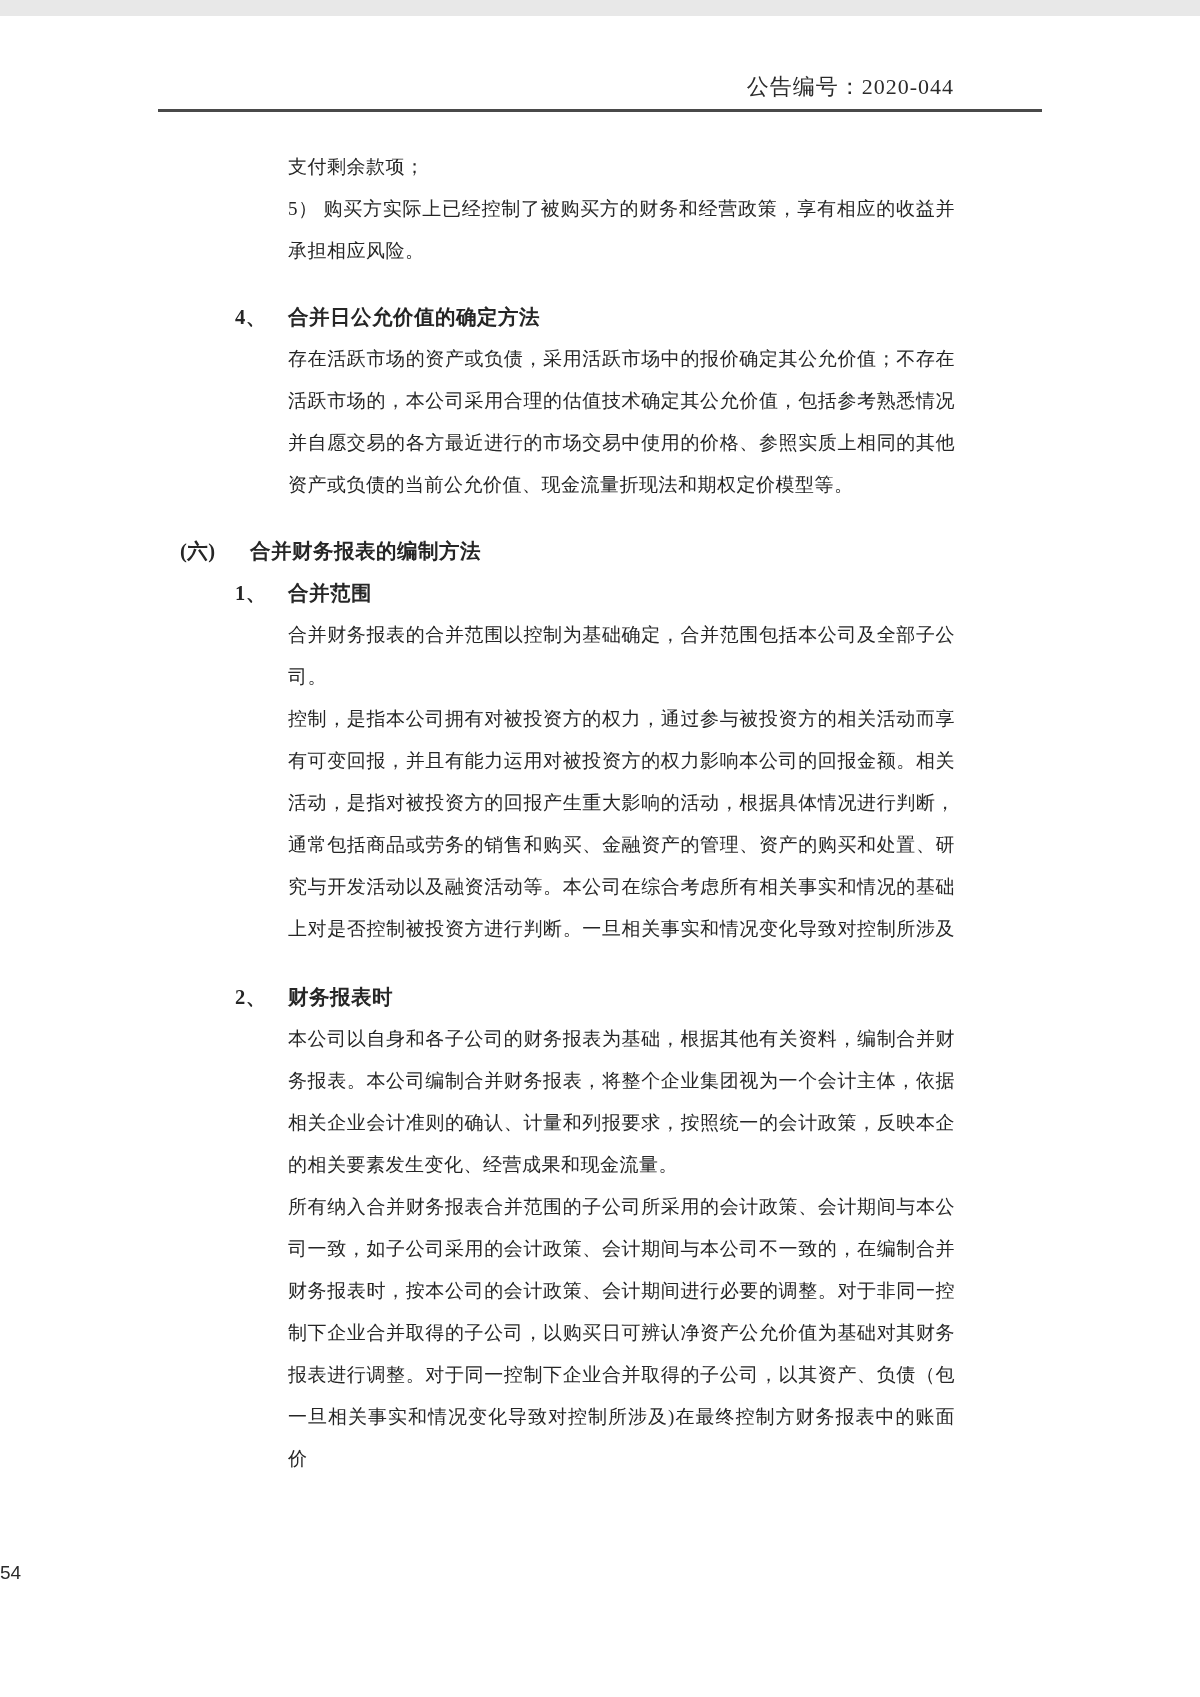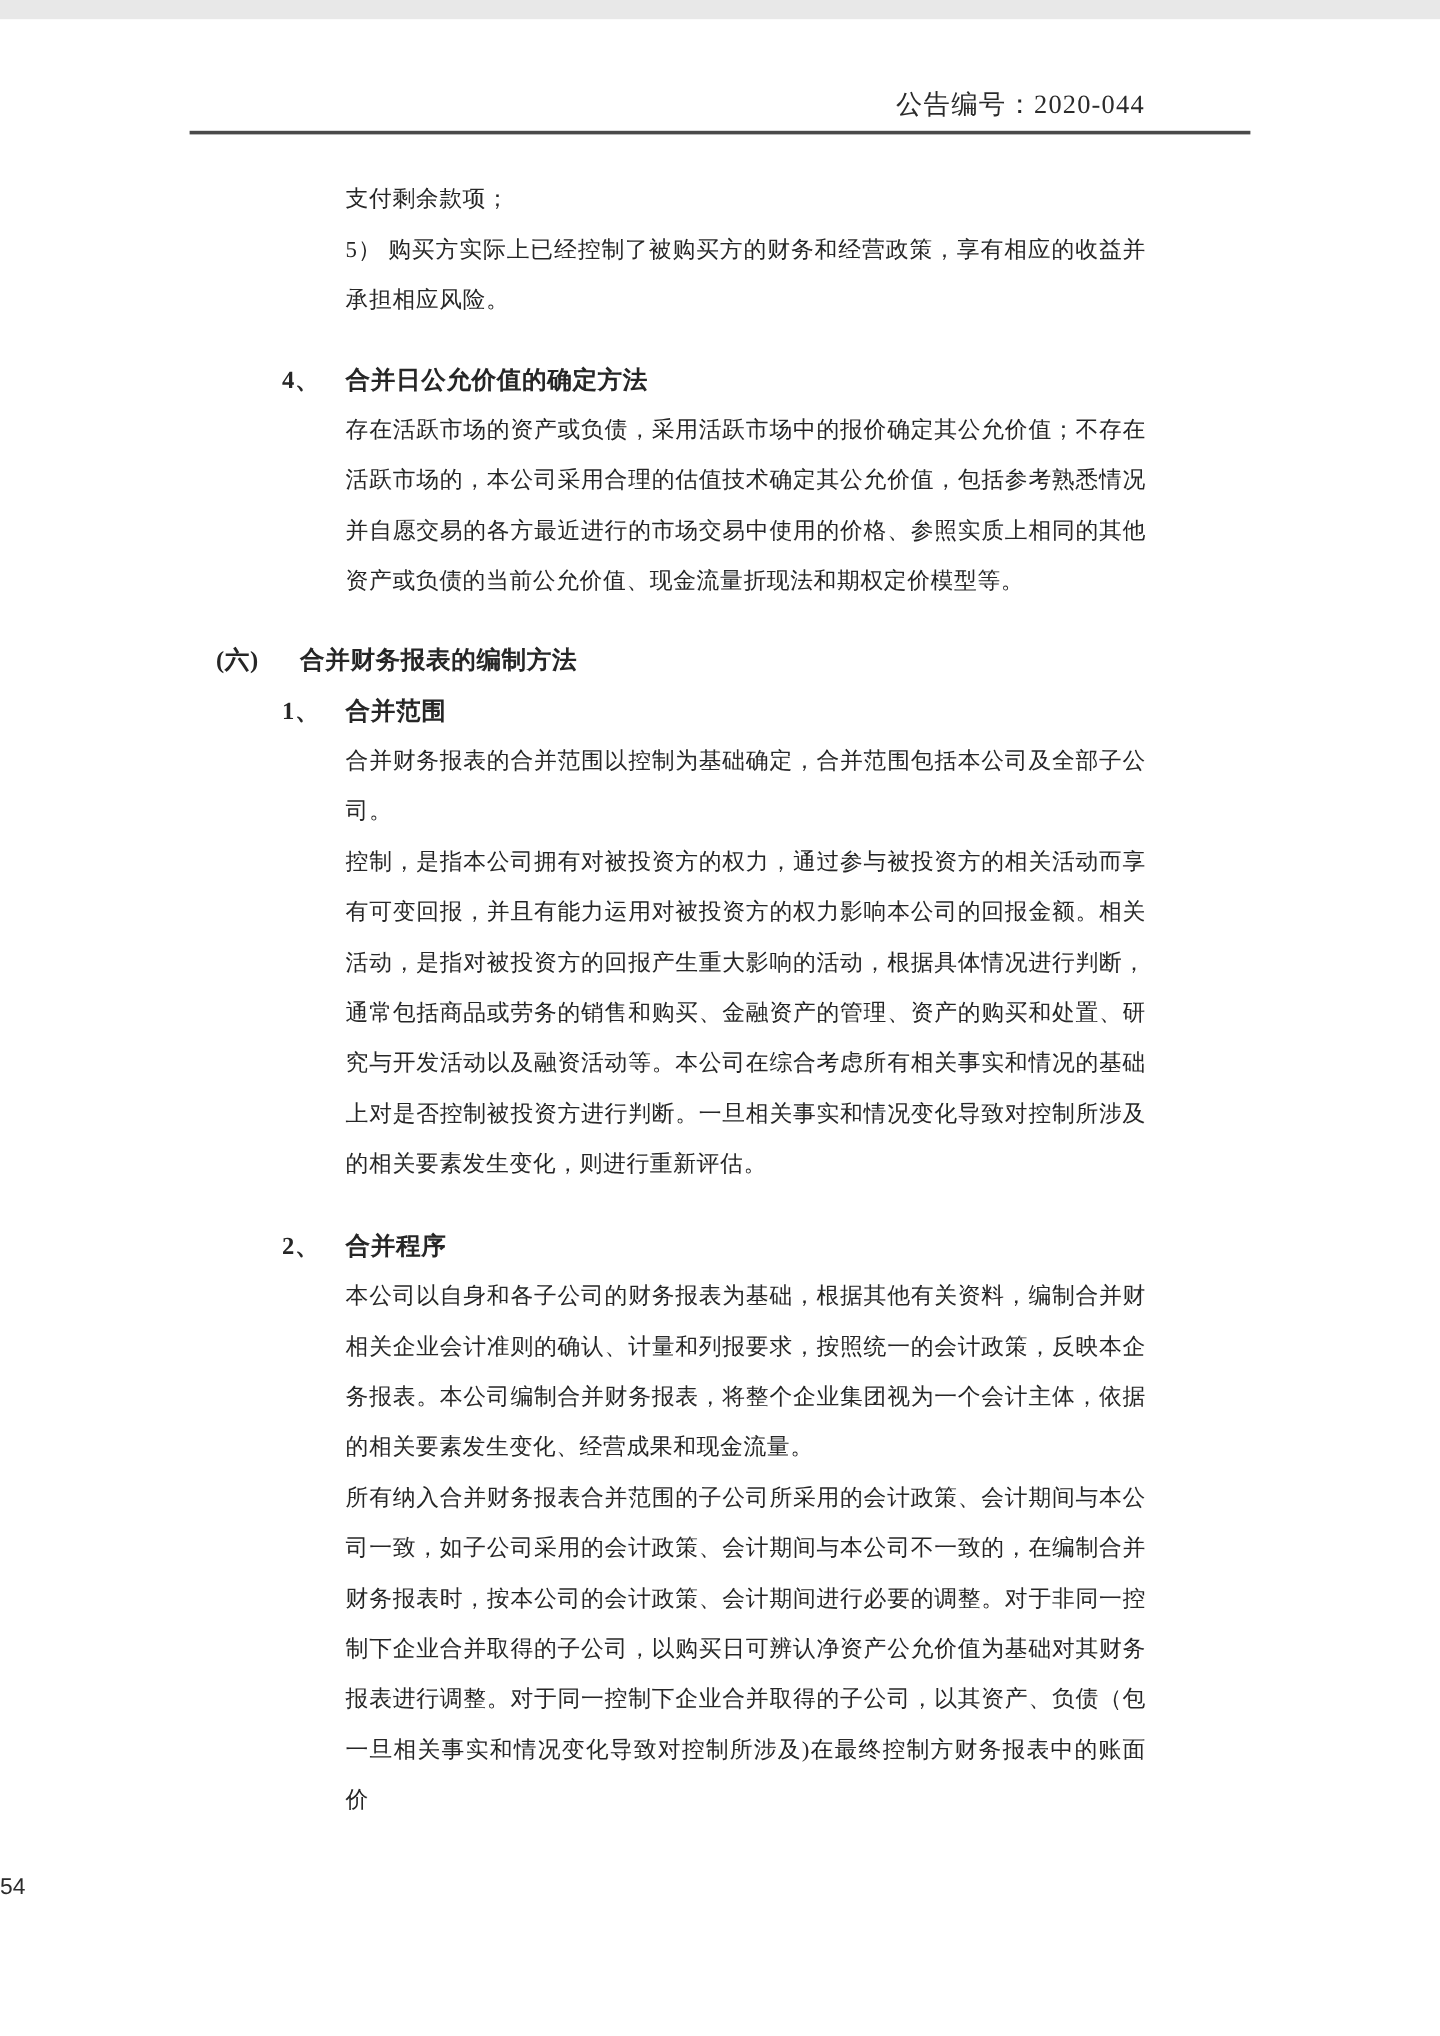--- a/index.html
+++ b/index.html
@@ -88,31 +88,30 @@
     </div>
     <div>
         <div class="line fill">合并财务报表的合并范围以控制为基础确定，合并范围包括本公司及全部子公</div>
         <div class="line">司。</div>
         <div class="line fill">控制，是指本公司拥有对被投资方的权力，通过参与被投资方的相关活动而享</div>
         <div class="line fill">有可变回报，并且有能力运用对被投资方的权力影响本公司的回报金额。相关</div>
         <div class="line fill">活动，是指对被投资方的回报产生重大影响的活动，根据具体情况进行判断，</div>
         <div class="line fill">通常包括商品或劳务的销售和购买、金融资产的管理、资产的购买和处置、研</div>
         <div class="line fill">究与开发活动以及融资活动等。本公司在综合考虑所有相关事实和情况的基础</div>
         <div class="line fill">上对是否控制被投资方进行判断。一旦相关事实和情况变化导致对控制所涉及</div>
-        <div class="line">的相关要素发生变化，则进行重新评估。</div>
       </div>
 
     <div class="hrow numbered gap-xl">
       <span class="hnum">2、</span>
-      <span class="htitle">合并程序</span>
+      <span class="htitle">财务报表时</span>
     </div>
     <div>
         <div class="line fill">本公司以自身和各子公司的财务报表为基础，根据其他有关资料，编制合并财</div>
+        <div class="line fill">务报表。本公司编制合并财务报表，将整个企业集团视为一个会计主体，依据</div>
         <div class="line fill">相关企业会计准则的确认、计量和列报要求，按照统一的会计政策，反映本企</div>
-        <div class="line fill">务报表。本公司编制合并财务报表，将整个企业集团视为一个会计主体，依据</div>
         <div class="line">的相关要素发生变化、经营成果和现金流量。</div>
         <div class="line fill">所有纳入合并财务报表合并范围的子公司所采用的会计政策、会计期间与本公</div>
         <div class="line fill">司一致，如子公司采用的会计政策、会计期间与本公司不一致的，在编制合并</div>
         <div class="line fill">财务报表时，按本公司的会计政策、会计期间进行必要的调整。对于非同一控</div>
         <div class="line fill">制下企业合并取得的子公司，以购买日可辨认净资产公允价值为基础对其财务</div>
         <div class="line fill">报表进行调整。对于同一控制下企业合并取得的子公司，以其资产、负债（包</div>
         <div class="line fill">一旦相关事实和情况变化导致对控制所涉及)在最终控制方财务报表中的账面价</div>
       </div>
 
   </div>

